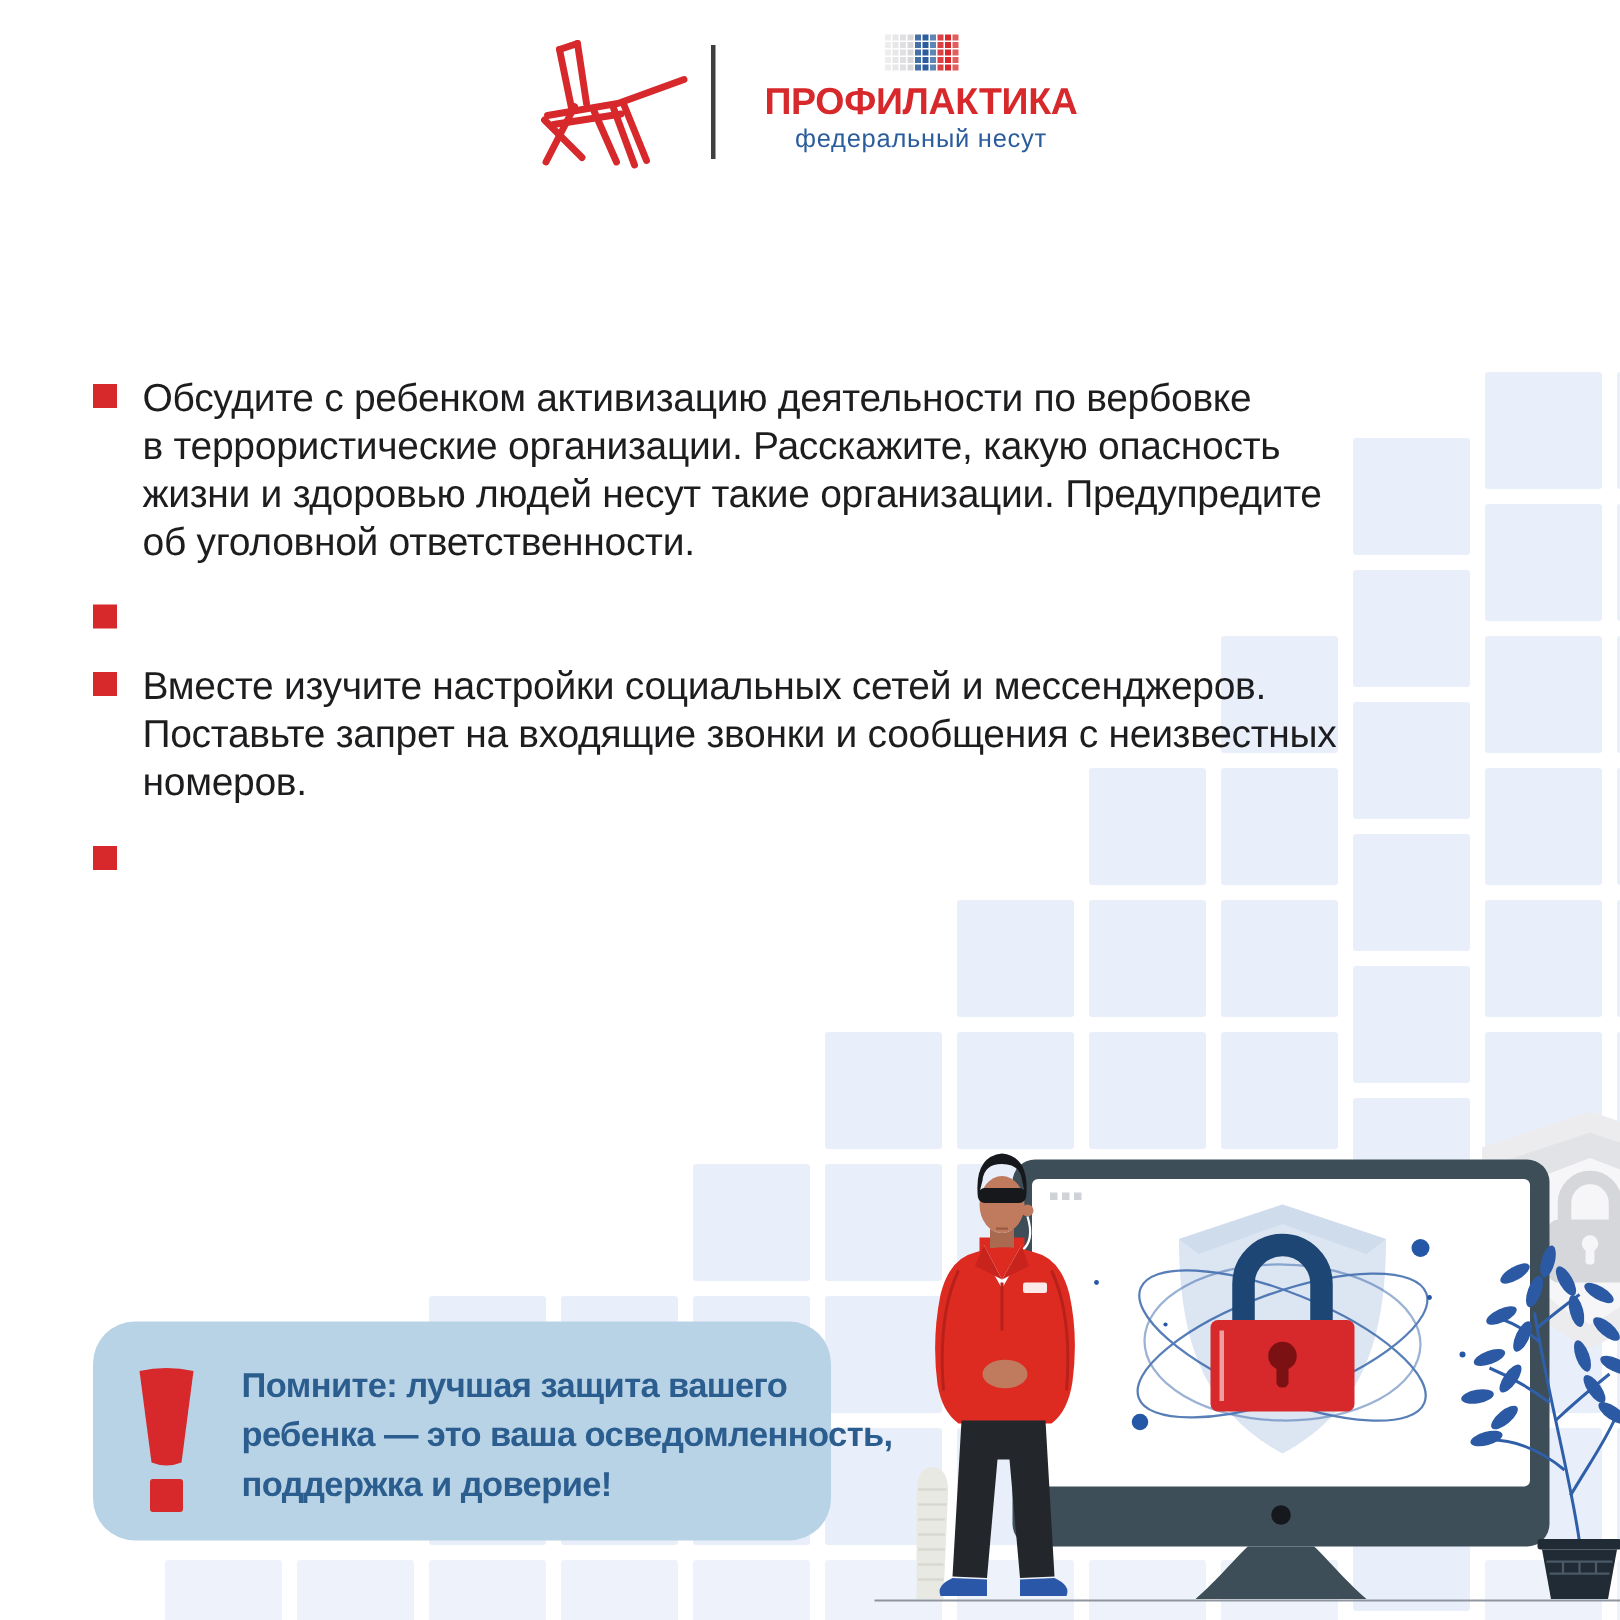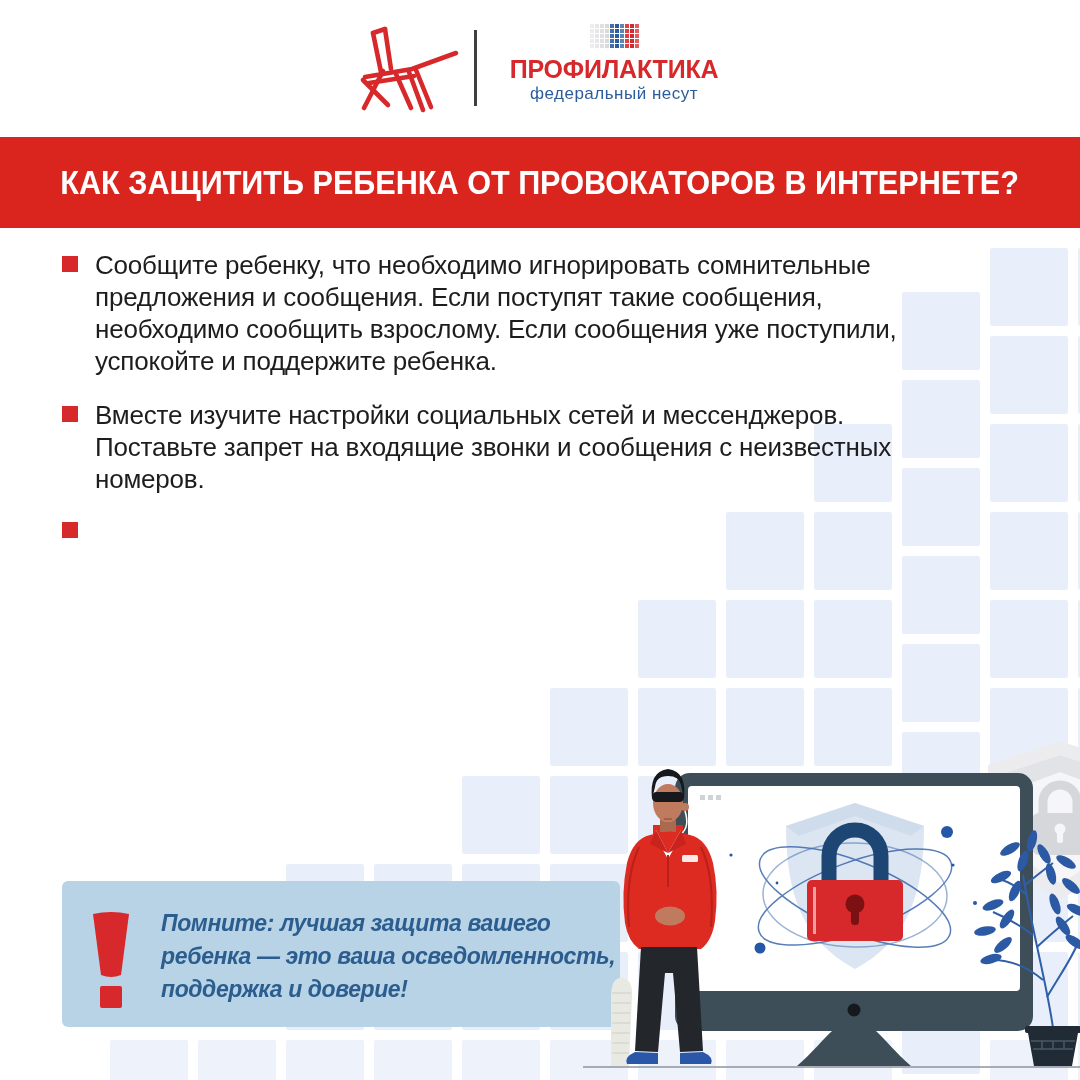--- a/index.html
+++ b/index.html
@@ -27,22 +27,22 @@
           display:flex;align-items:center;justify-content:center;z-index:3;}
   .banner-title{color:#fff;font-weight:700;font-size:34px;white-space:pre;
                 transform:scaleX(.9);transform-origin:center;}
   
   .bullets{position:absolute;left:62px;top:249px;width:950px;z-index:3;}
   .bullet-item{display:flex;gap:17px;}
   .bullet-item .marker{flex:0 0 16px;width:16px;height:16px;margin-top:7px;background:var(--accent-red);}
   .bullet-item .txt{font-size:26px;line-height:32px;color:var(--body-text);white-space:pre;letter-spacing:-.2px;}
   .mb1{margin-bottom:19px;} .mb2{margin-bottom:22px;} .mb3{margin-bottom:20px;}
   
-  .note-box{position:absolute;left:62px;top:881px;width:558px;height:146px;background:var(--note-bg);
-            border-radius:6px;z-index:2;font-style:italic;}
+  .note-box{position:absolute;left:62px;top:881px;width:492px;height:146px;background:var(--note-bg);
+            border-radius:28px;z-index:2;}
   .note-icon{position:absolute;left:24px;top:30px;}
   .note-text{position:absolute;left:99px;top:26px;width:462px;font-size:23px;font-weight:700;
              letter-spacing:-.4px;line-height:33px;color:var(--note-text);white-space:pre;}
   
   .illus{position:absolute;left:555px;top:735px;z-index:4;}
 </style>
 </head>
 <body>
 
 <div class="canvas">
@@ -182,31 +182,31 @@
           <i style="background: rgb(43, 92, 155); opacity: 0.75;"></i>
           <i style="background: rgb(215, 40, 43); opacity: 0.88;"></i>
           <i style="background: rgb(215, 40, 43); opacity: 1;"></i>
           <i style="background: rgb(215, 40, 43); opacity: 0.75;"></i>
         </span>
       <div class="brand-name">ПРОФИЛАКТИКА</div>
       <div class="brand-sub">федеральный несут</div>
     </div>
   </div>
 
-  <div class="banner">
-    <span class="banner-title">КАК ЗАЩИТИТЬ РЕБЕНКА ОТ ПРОВОКАТОРОВ В ИНТЕРНЕТЕ?</span>
-  </div>
 
   <div class="bullets">
+    <div class="bullet-item mb1">
+      <span class="marker"></span>
+      <span class="txt">Обсудите с ребенком активизацию деятельности по вербовке
+в террористические организации. Расскажите, какую опасность
+жизни и здоровью людей несут такие организации. Предупредите
+об уголовной ответственности.</span>
+    </div>
     <div class="bullet-item mb2">
       <span class="marker"></span>
-      <span class="txt">Сообщите ребенку, что необходимо игнорировать сомнительные
-предложения и сообщения. Если поступят такие сообщения,
-необходимо сообщить взрослому. Если сообщения уже поступили,
-успокойте и поддержите ребенка.</span>
     </div>
     <div class="bullet-item mb3">
       <span class="marker"></span>
       <span class="txt">Вместе изучите настройки социальных сетей и мессенджеров.
 Поставьте запрет на входящие звонки и сообщения с неизвестных
 номеров.</span>
     </div>
     <div class="bullet-item">
       <span class="marker"></span>
     </div>

